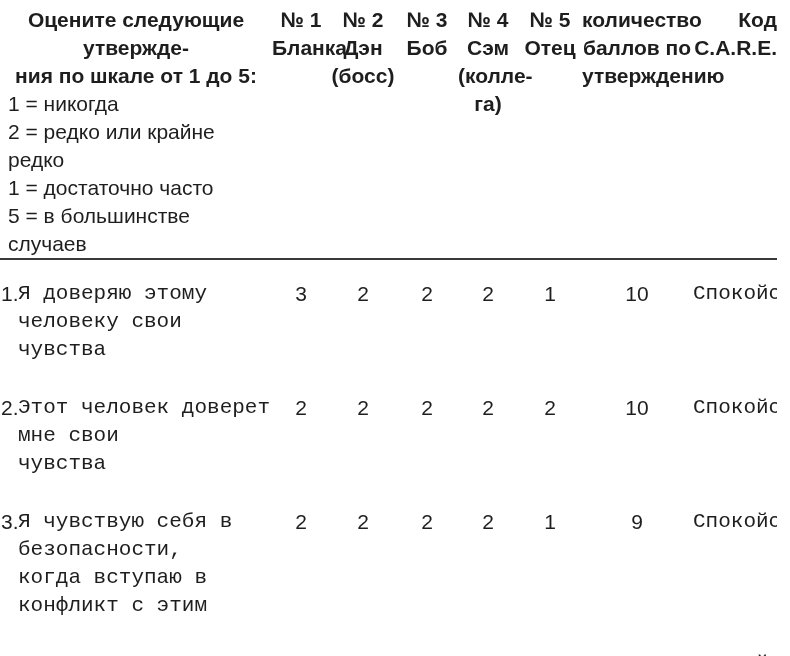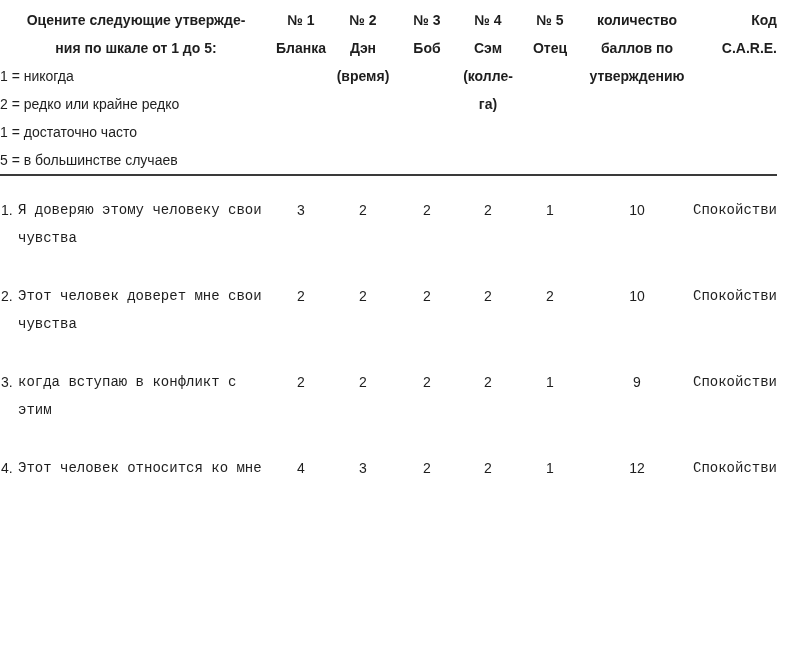--- a/index.html
+++ b/index.html
@@ -3,32 +3,32 @@
 <meta charset="utf-8">
 <style>
   * { box-sizing: border-box; }
   html, body { margin: 0; padding: 0; background: #ffffff; }
   .page {
     width: 777px;
     height: 656px;
     background: #ffffff;
     color: #1e1e1e;
     font-family: "Liberation Sans", sans-serif;
-    font-size: 14px;
+    font-size: 21px;
     overflow: hidden;
   }
   .grid {
     display: grid;
     grid-template-columns: 272px 58px 66px 62px 60px 64px 110px 1fr;
     align-items: start;
   }
   .header { padding-top: 6px; border-bottom: 2px solid #3a3a3a; }
   .hl { line-height: 28px; }
   .stmt-head .title { text-align: center; font-weight: bold; line-height: 28px; }
-  .scale-line { line-height: 28px; font-weight: normal; }
+  .scale-line { line-height: 28px; font-weight: normal; margin-left: 8px; }
   .col-head { text-align: center; font-weight: bold; }
   .code-head { text-align: right; padding-left: 1px; }
   .body { padding-top: 20px; }
   .row { margin-bottom: 30px; }
   .row:last-child { margin-bottom: 0; }
   .line { line-height: 28px; font-family: Liberation Mono, monospace; }
   .stmt { position: relative; padding-left: 18px; }
   .num { position: absolute; left: 1px; top: 0; line-height: 28px; }
   .score { text-align: center; line-height: 28px; }
   .code { line-height: 28px; padding-left: 1px; }
@@ -50,21 +50,21 @@
     </div>
 
     <div class="col-head">
       <div class="hl">№ 1</div>
       <div class="hl">Бланка</div>
     </div>
 
     <div class="col-head">
       <div class="hl">№ 2</div>
       <div class="hl">Дэн</div>
-      <div class="hl">(время)</div>
+      <div class="hl">(босс)</div>
     </div>
 
     <div class="col-head">
       <div class="hl">№ 3</div>
       <div class="hl">Боб</div>
     </div>
 
     <div class="col-head">
       <div class="hl">№ 4</div>
       <div class="hl">Сэм</div>
@@ -120,20 +120,21 @@
       <div class="score">2</div>
       <div class="score">10</div>
       <div class="code">
         <div class="line">Спокойствие</div>
       </div>
     </div>
 
     <div class="grid row">
       <div class="stmt">
         <span class="num">3.</span>
+        <div class="line">Я чувствую себя в безопасности,</div>
         <div class="line">когда вступаю в конфликт с этим</div>
       </div>
       <div class="score">2</div>
       <div class="score">2</div>
       <div class="score">2</div>
       <div class="score">2</div>
       <div class="score">1</div>
       <div class="score">9</div>
       <div class="code">
         <div class="line">Спокойствие</div>

